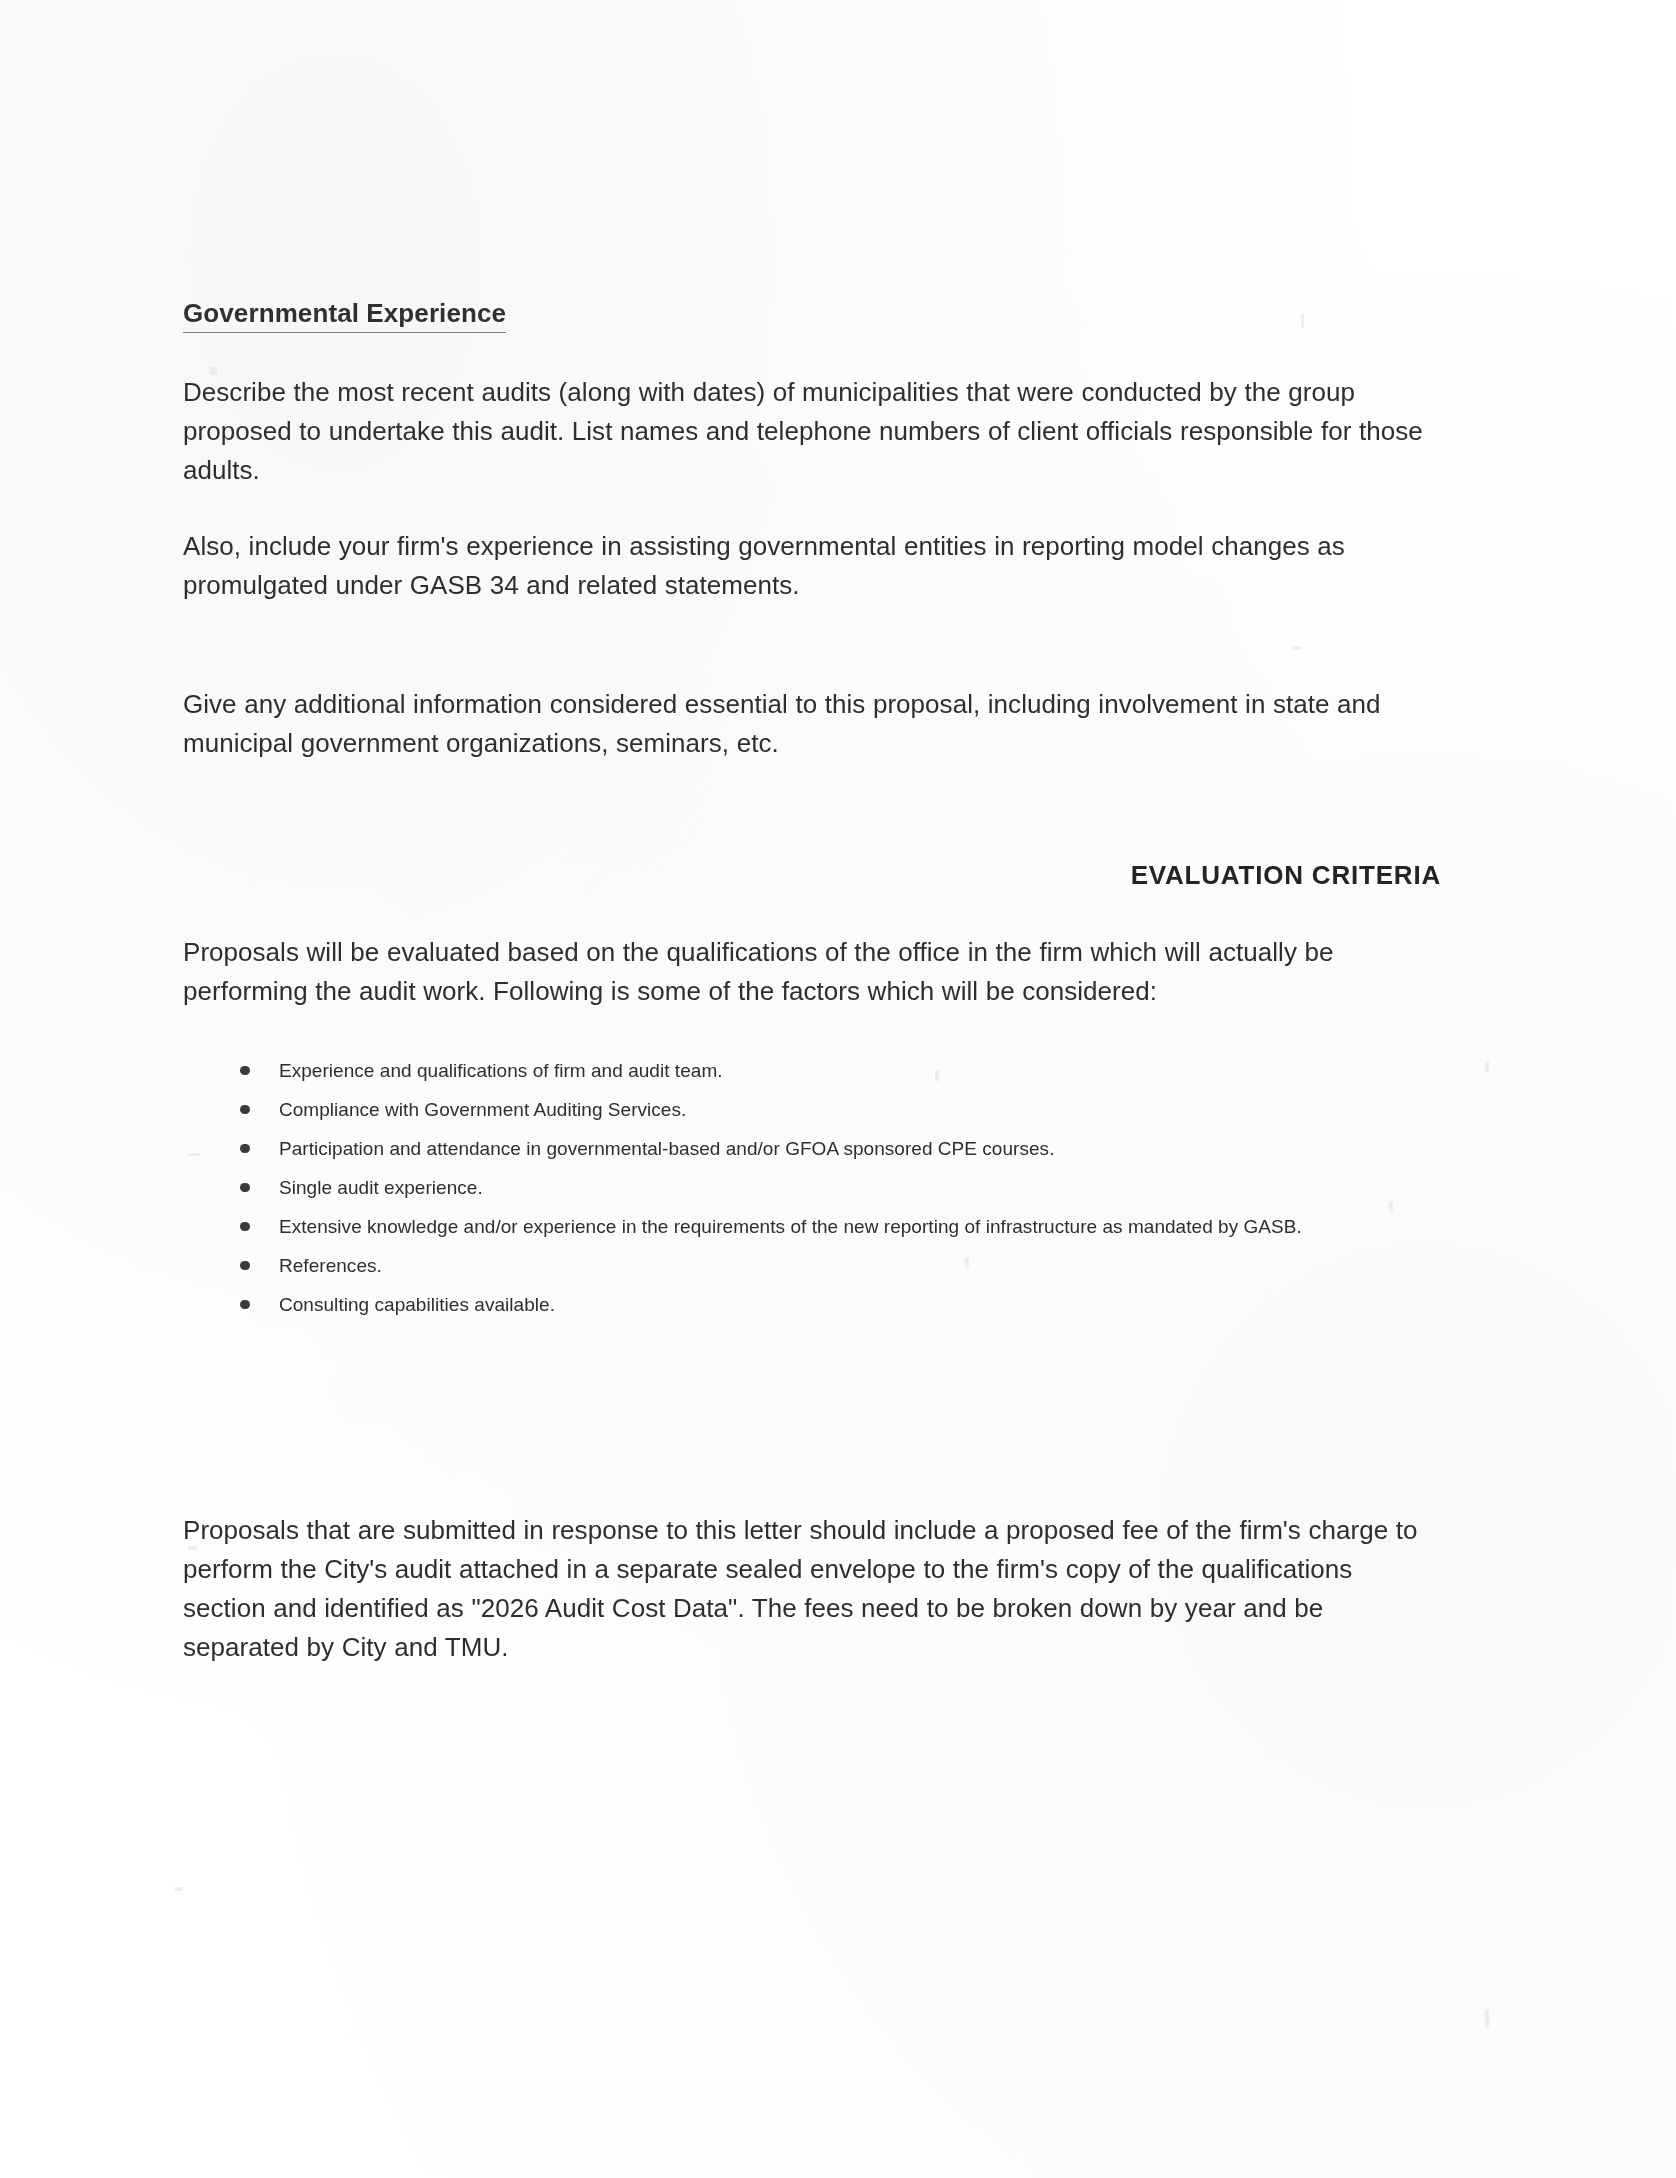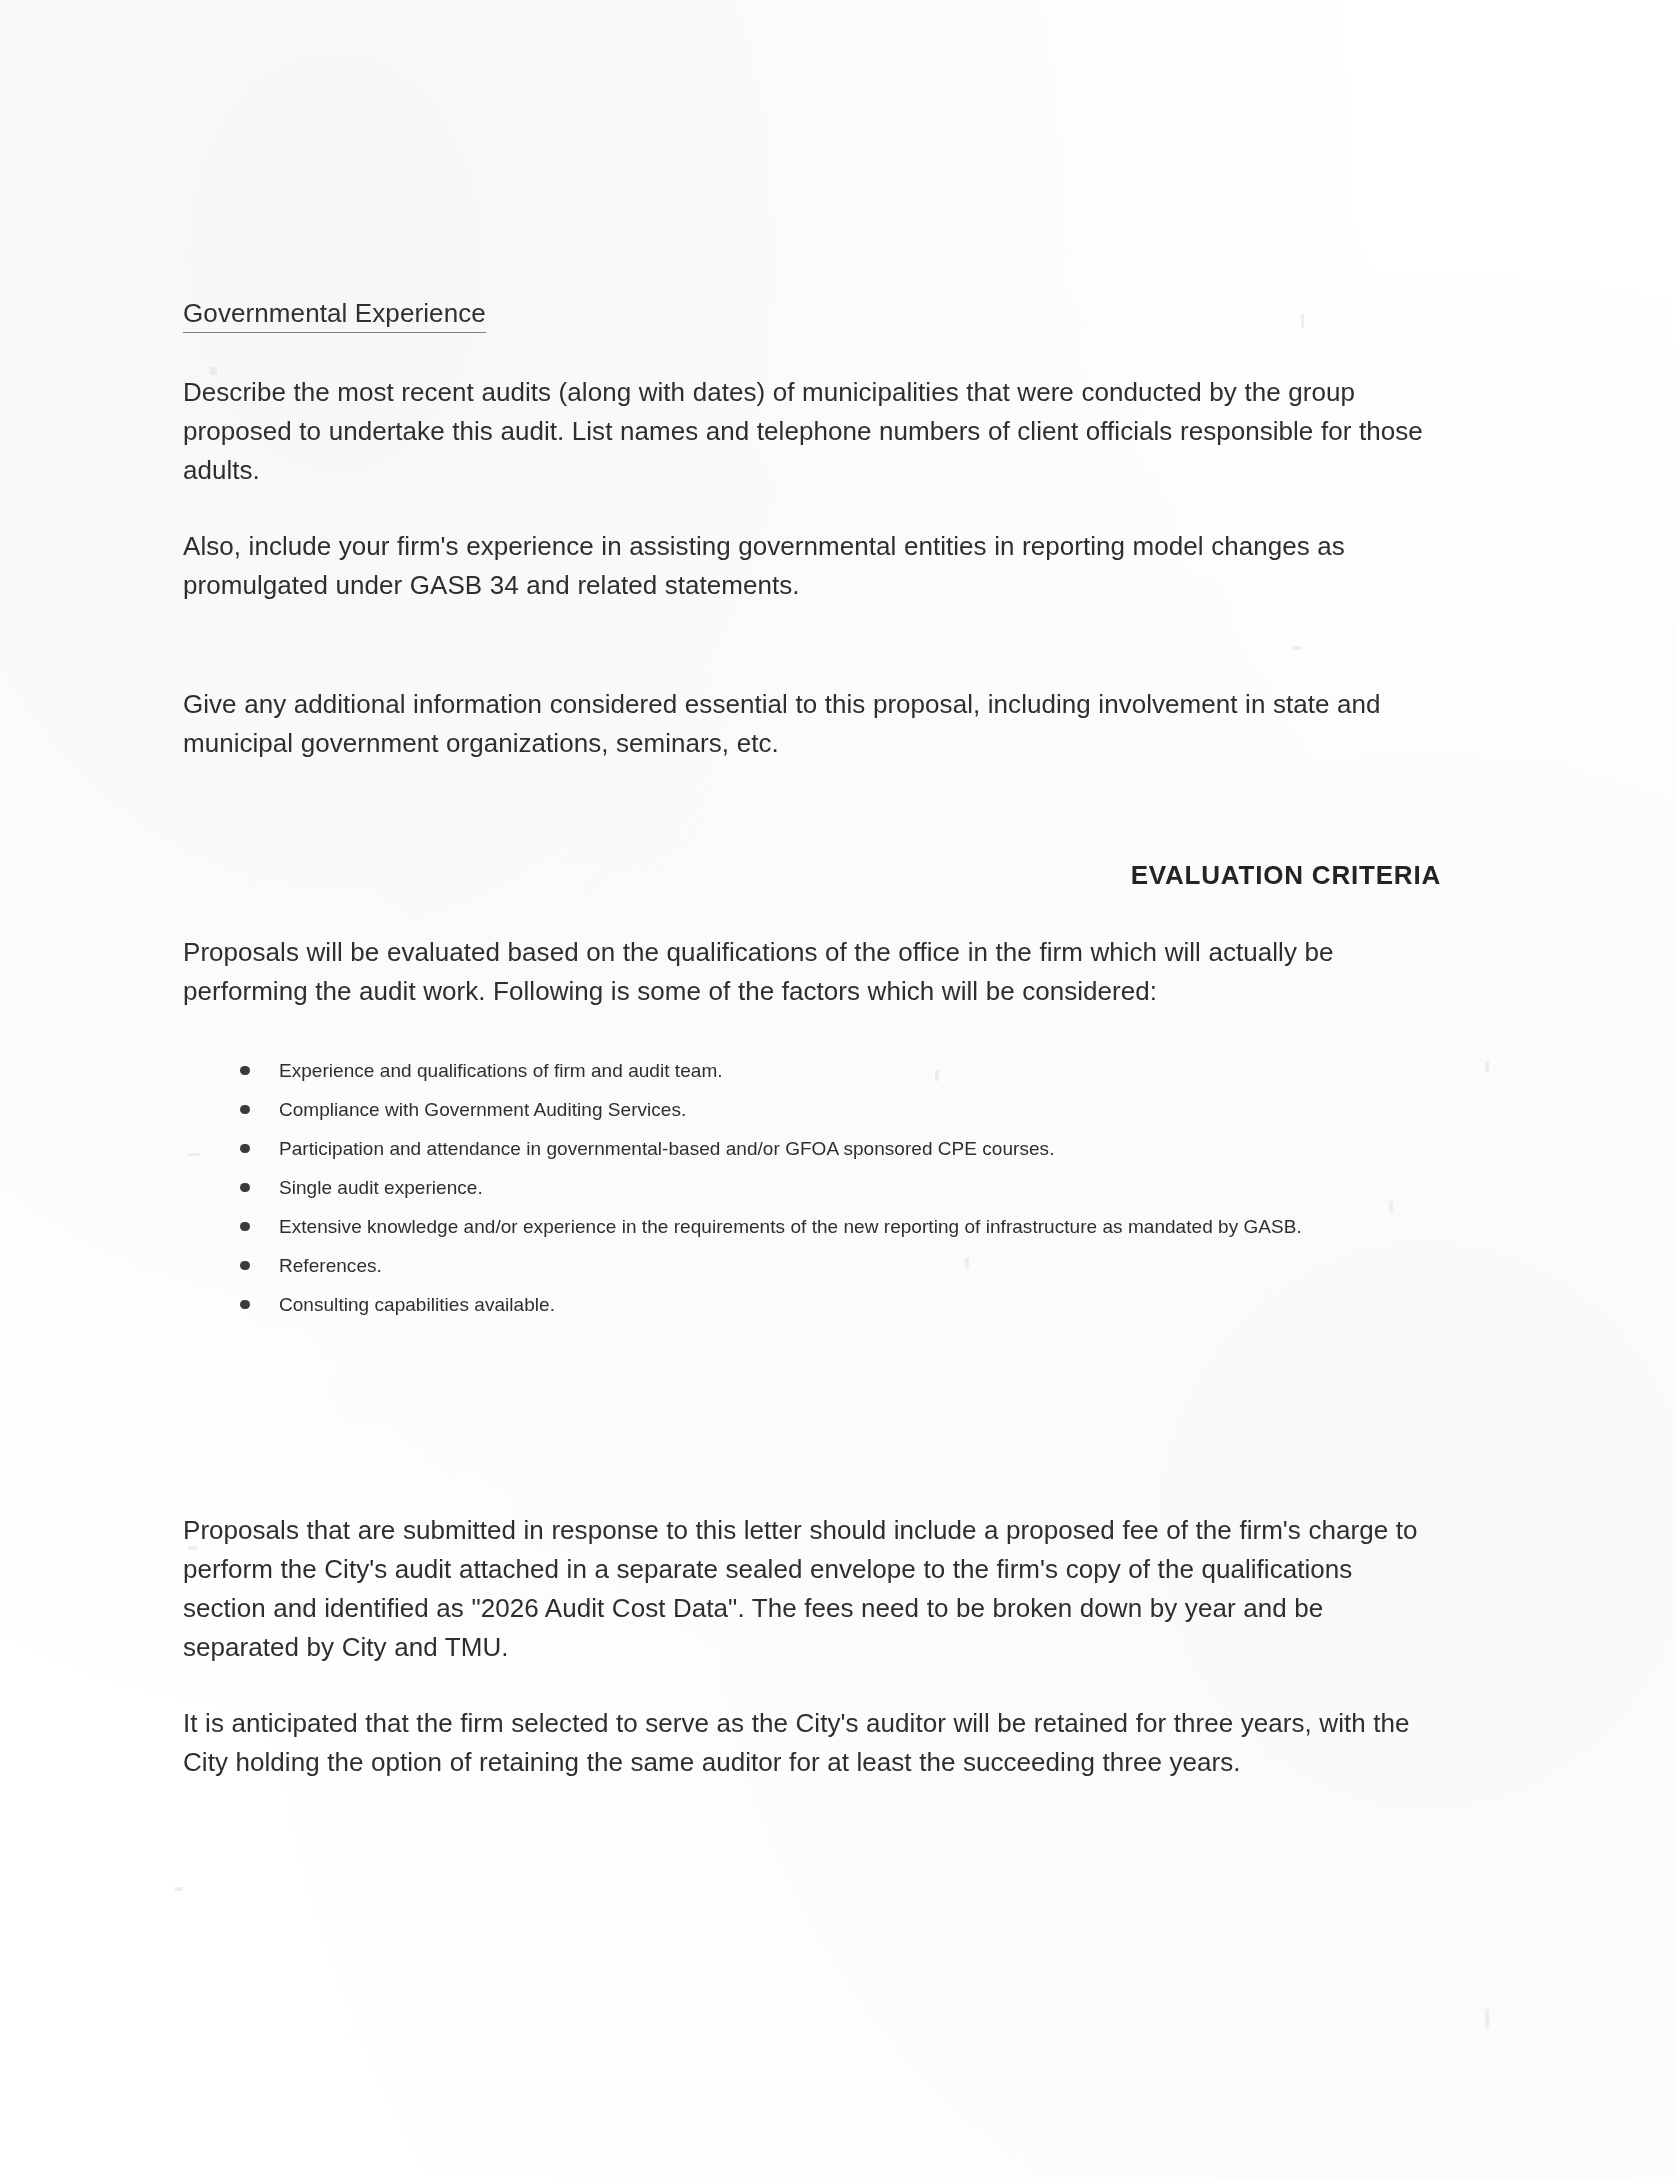--- a/index.html
+++ b/index.html
@@ -29,21 +29,21 @@
   .content {
     position: absolute;
     left: 183px;
     top: 297px;
     width: 1258px;
   }
 
   .sub-heading {
     font-size: 26px;
     line-height: 1.25;
-    font-weight: 400;
+    font-weight: 700;
     color: #303033;
     letter-spacing: 0.1px;
     display: inline-block;
     border-bottom: 1.7px solid #7d7d80;
     padding-bottom: 2.6px;
     margin: 0;
   }
   .heading-wrap { margin: 0; }
 
   p.para {
@@ -169,17 +169,16 @@
         <span>Consulting capabilities available.</span>
       </li>
     </ul>
 
     <div class="gap-xxl"></div>
     <div class="gap-sm"></div>
 
     <div class="gap-md"></div>
     <p class="para">Proposals that are submitted in response to this letter should include a proposed fee of the firm's charge to perform the City's audit attached in a separate sealed envelope to the firm's copy of the qualifications section and identified as "2026 Audit Cost Data".  The fees need to be broken down by year and be separated by City and TMU.</p>
     <div class="gap-sm"></div>
-    <p class="para">It is anticipated that the firm selected to serve as the City's auditor will be retained for three years, with the City holding the option of retaining the same auditor for at least the succeeding three years.</p>
 
   </div>
 </div>
 
 
 </body></html>

